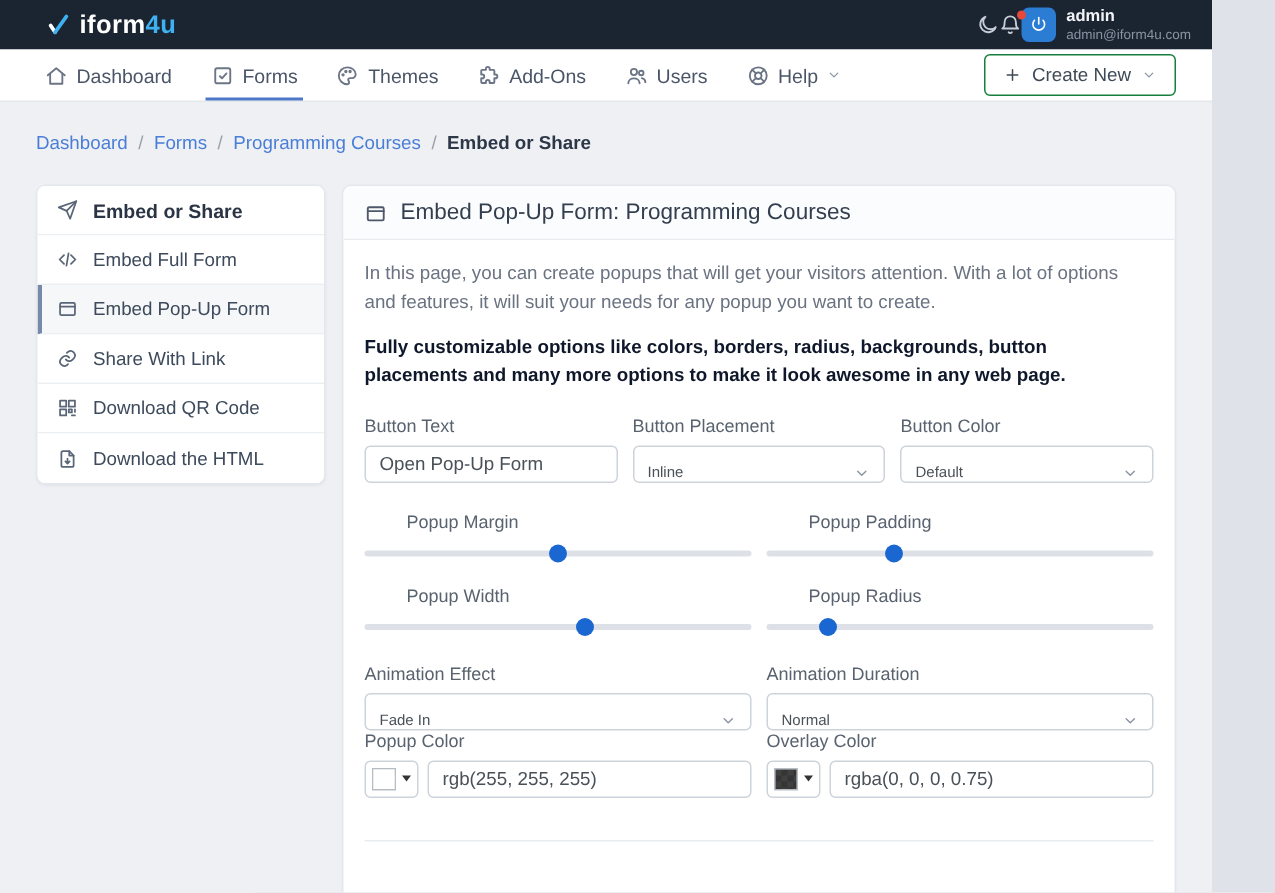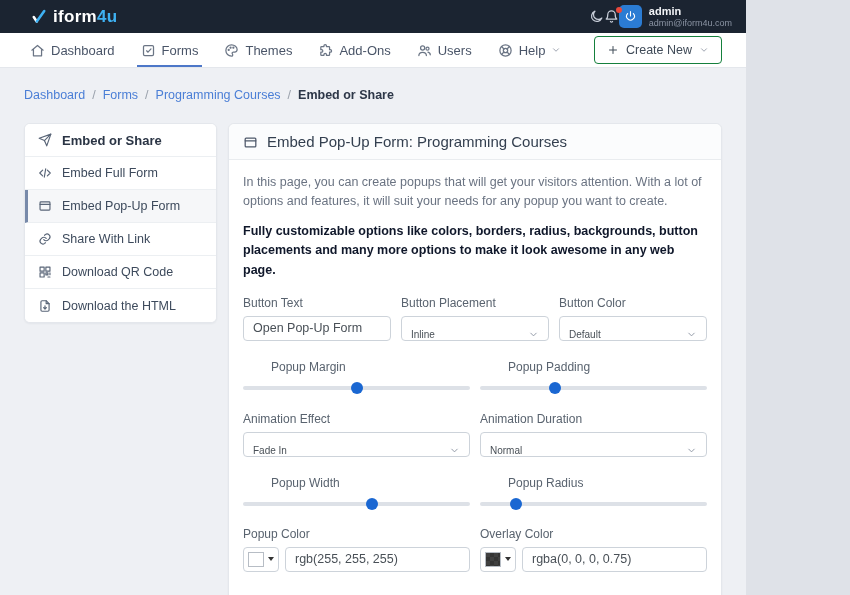--- a/index.html
+++ b/index.html
@@ -1,18 +1,18 @@
 <!DOCTYPE html>
 <html><head>
 <meta charset="utf-8">
 <style>
   * { margin:0; padding:0; box-sizing:border-box; }
   html,body { background:#dfe2e8; }
   .screen {
-    width:746px; height:595px; position:relative; overflow:hidden;
+    width:808px; height:595px; position:relative; overflow:hidden;
     background:#eef0f4; font-family:"Liberation Sans","DejaVu Sans",sans-serif;
     color:#3d4654; font-size:13px;
   }
   svg { display:block; }
   .ico { stroke:currentColor; fill:none; stroke-width:2; stroke-linecap:round; stroke-linejoin:round; }
 
   
   .topbar { height:33px; background:#1b2431; display:flex; align-items:center; padding:0 14px 0 30px; }
   .brand { display:flex; align-items:center; gap:5px; cursor:pointer; }
   .brand-text { font-size:17px; font-weight:bold; letter-spacing:.3px; color:#ffffff; }
@@ -74,21 +74,21 @@
     color:#495057; background:#fff; display:flex; align-items:flex-end; justify-content:space-between; cursor:pointer; }
   .selbox .chev { color:#8b93a1; }
 
   .slider-row { margin-top:19px; }
   .slider-group .flabel { margin-bottom:12px;margin-left:28px; }
   .track { position:relative; height:4px; background:#dde1e7; border-radius:2px; cursor:pointer; }
   .thumb { position:absolute; top:50%; transform:translateY(-50%); width:12px; height:12px; border-radius:50%;
     background:#1a67d2; cursor:grab; }
 
   .anim-row { margin-top:22px; }
-  .color-row { margin-top:21px; }
+  .color-row { }
   .color-line { display:flex; align-items:center; gap:6px; }
   .swatch-btn { width:36px; height:25px; border:1px solid #cdd3da; border-radius:4px; background:#fff;
     display:flex; align-items:center; justify-content:center; gap:4px; cursor:pointer; flex:0 0 auto; }
   .swatch { width:16px; height:15px; border:1px solid #b7bdc5; position:relative;
     background-image:linear-gradient(45deg,#cfcfcf 25%,transparent 25%,transparent 75%,#cfcfcf 75%),
                      linear-gradient(45deg,#cfcfcf 25%,#fff 25%,#fff 75%,#cfcfcf 75%);
     background-size:8px 8px; background-position:0 0,4px 4px; }
   .swatch-fill { position:absolute; inset:0; }
   .tri-down { width:0; height:0; border-left:3.5px solid transparent; border-right:3.5px solid transparent; border-top:4.5px solid #333; }
 
@@ -344,20 +344,35 @@
             </div>
           </div>
           <div class="fgroup slider-group">
             <label class="flabel">Popup Padding</label>
             <div class="track">
               <span class="thumb" style="left: calc(33% - 6px);"></span>
             </div>
           </div>
         </div>
 
+        <div class="grid2 slider-row">
+          <div class="fgroup slider-group">
+            <label class="flabel">Popup Width</label>
+            <div class="track">
+              <span class="thumb" style="left: calc(57% - 6px);"></span>
+            </div>
+          </div>
+          <div class="fgroup slider-group">
+            <label class="flabel">Popup Radius</label>
+            <div class="track">
+              <span class="thumb" style="left: calc(16% - 6px);"></span>
+            </div>
+          </div>
+        </div>
+
         <div class="grid2 anim-row">
           <div class="fgroup">
             <label class="flabel">Animation Effect</label>
             <div class="selbox">
               <span>Fade In</span>
               <span class="chev">
                   <svg class="ico" width="11" height="11" viewBox="0 0 24 24" stroke-width="2.2">
                     <path d="M6 9l6 6 6-6"></path>
                   </svg>
                 </span>
@@ -365,35 +380,20 @@
           </div>
           <div class="fgroup">
             <label class="flabel">Animation Duration</label>
             <div class="selbox">
               <span>Normal</span>
               <span class="chev">
                   <svg class="ico" width="11" height="11" viewBox="0 0 24 24" stroke-width="2.2">
                     <path d="M6 9l6 6 6-6"></path>
                   </svg>
                 </span>
-            </div>
-          </div>
-        </div>
-
-        <div class="grid2 slider-row">
-          <div class="fgroup slider-group">
-            <label class="flabel">Popup Width</label>
-            <div class="track">
-              <span class="thumb" style="left: calc(57% - 6px);"></span>
-            </div>
-          </div>
-          <div class="fgroup slider-group">
-            <label class="flabel">Popup Radius</label>
-            <div class="track">
-              <span class="thumb" style="left: calc(16% - 6px);"></span>
             </div>
           </div>
         </div>
 
         <div class="grid2 color-row">
           <div class="fgroup">
             <label class="flabel">Popup Color</label>
             <div class="color-line">
               <button class="swatch-btn">
                 <span class="swatch">

